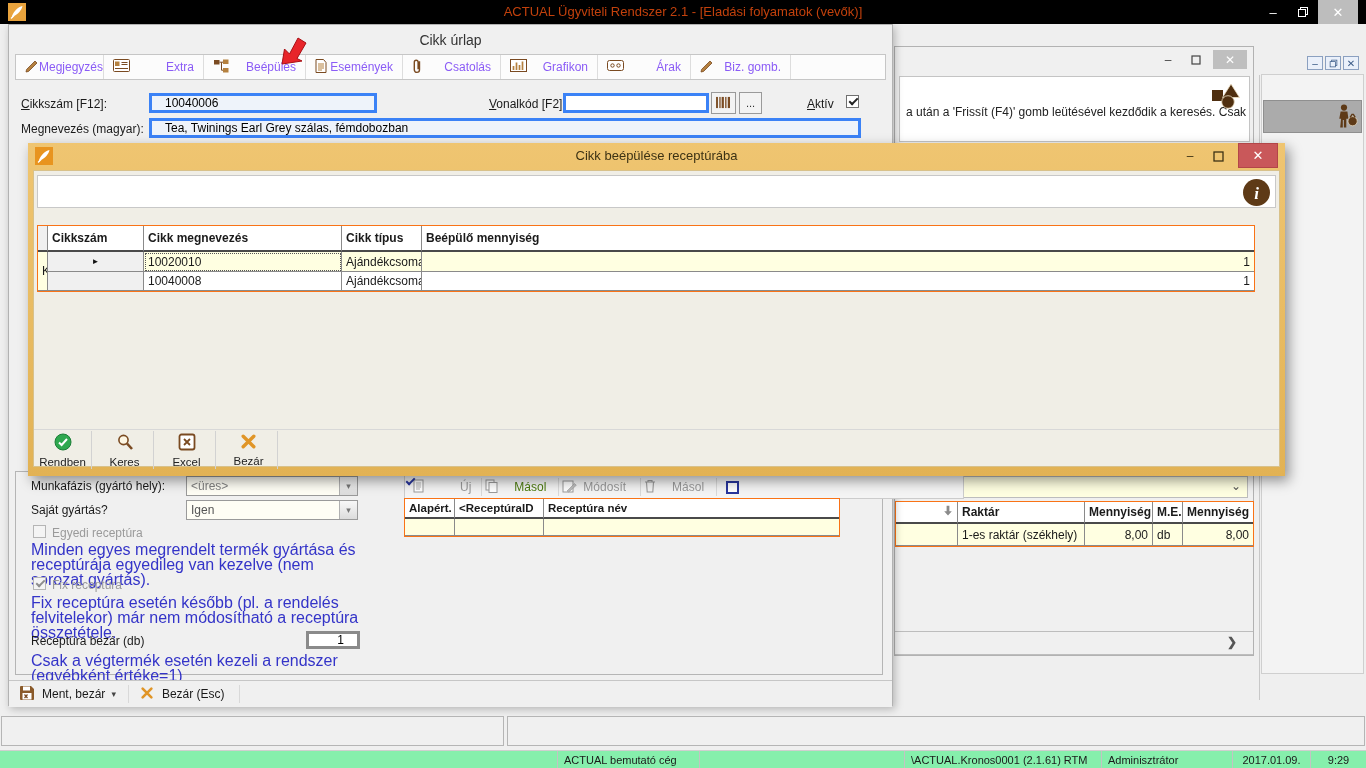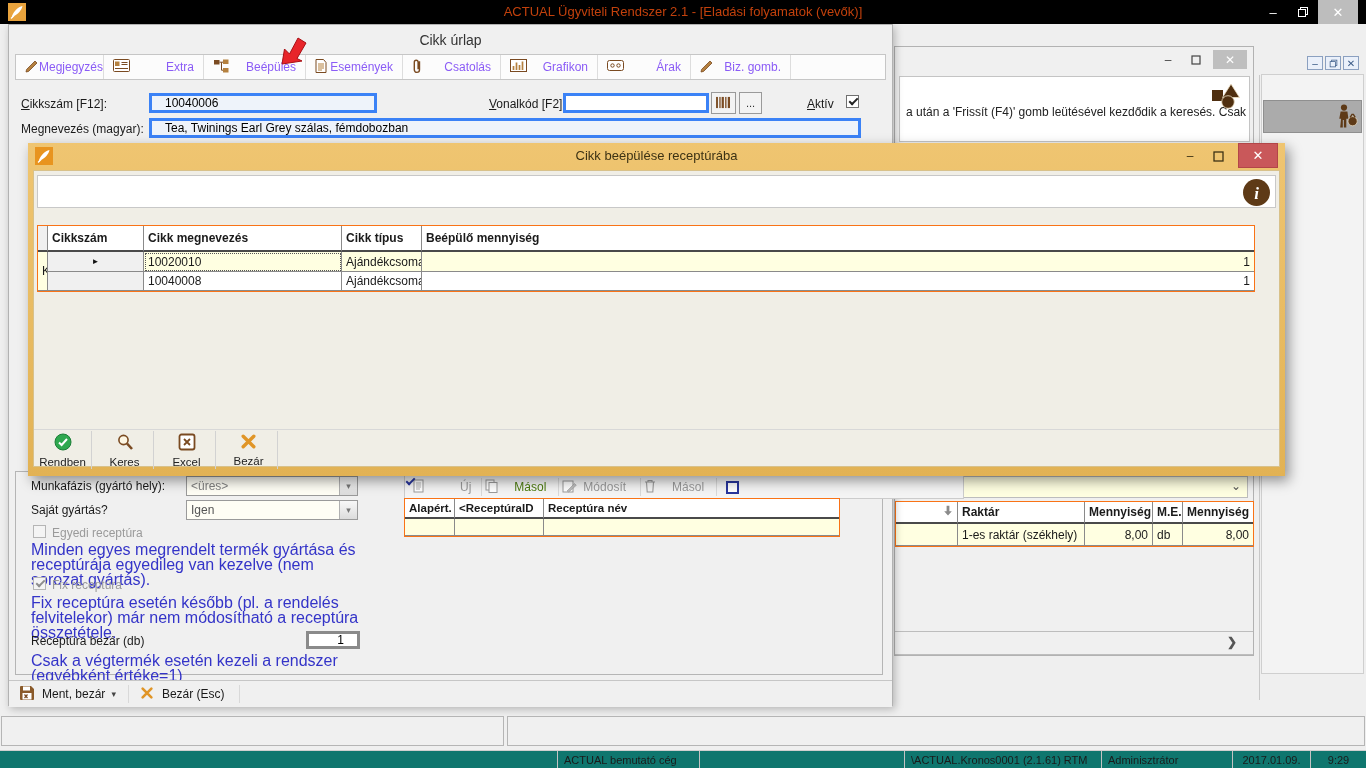--- a/index.html
+++ b/index.html
@@ -52,21 +52,21 @@
   .gc{box-sizing:border-box;border-right:1px solid #8a8a8a;border-bottom:1px solid #8a8a8a;padding:0 4px;display:flex;align-items:center;font-size:12px;overflow:hidden;white-space:nowrap}
   .gh{font-weight:bold;background:#fff;border-bottom:2px solid #4a4a4a}
   .yellow{background:#ffffe1}
   .num{justify-content:flex-end}
   .marker{background:#f0f0f0;padding:0;justify-content:center;font-size:8px;color:#111}
   .dotted{outline:1px dotted #555;outline-offset:-2px}
   
   .dlgbtn{position:absolute;width:57px;height:38px;border-right:1px solid #d2d2d2;display:flex;flex-direction:column;align-items:center;justify-content:center;gap:2px}
   .dlgbtn .blb{font-size:11.5px;color:#222}
   
-  .statusbar{position:absolute;left:0;top:750px;width:1366px;height:18px;background:#0f766e;border-top:1px solid #cfcfcf;display:flex;box-sizing:border-box;z-index:5}
+  .statusbar{position:absolute;left:0;top:750px;width:1366px;height:18px;background:#86efac;border-top:1px solid #cfcfcf;display:flex;box-sizing:border-box;z-index:5}
   .sseg{height:100%;box-sizing:border-box;border-right:1px solid #c3c3c3;font-size:11px;display:flex;align-items:center;padding:0 6px;white-space:nowrap;overflow:hidden}
   .scenter{justify-content:center}
   .panelbox{position:absolute;background:#f0f0f0;border:1px solid #b5b5b5;box-sizing:border-box}
   .vsep{width:1px;height:18px;background:#d9d9d9;margin:0 3px}
   .chev{color:#555;font-weight:bold}
 </style>
 </head>
 <body>
 
 <div id="screen">

